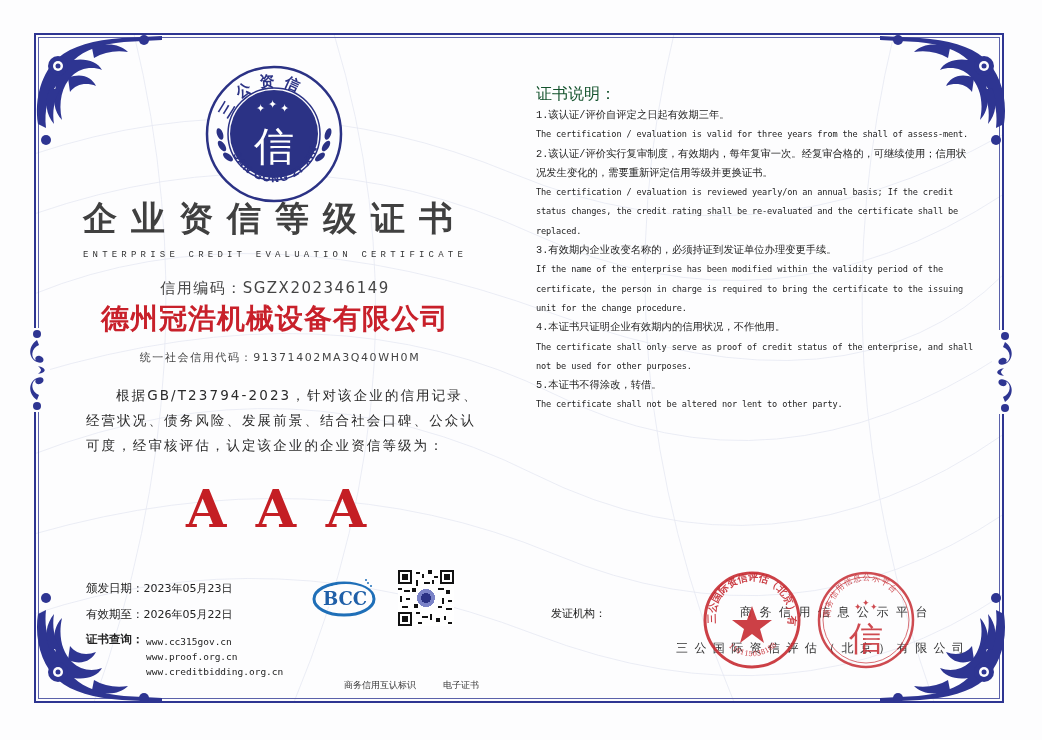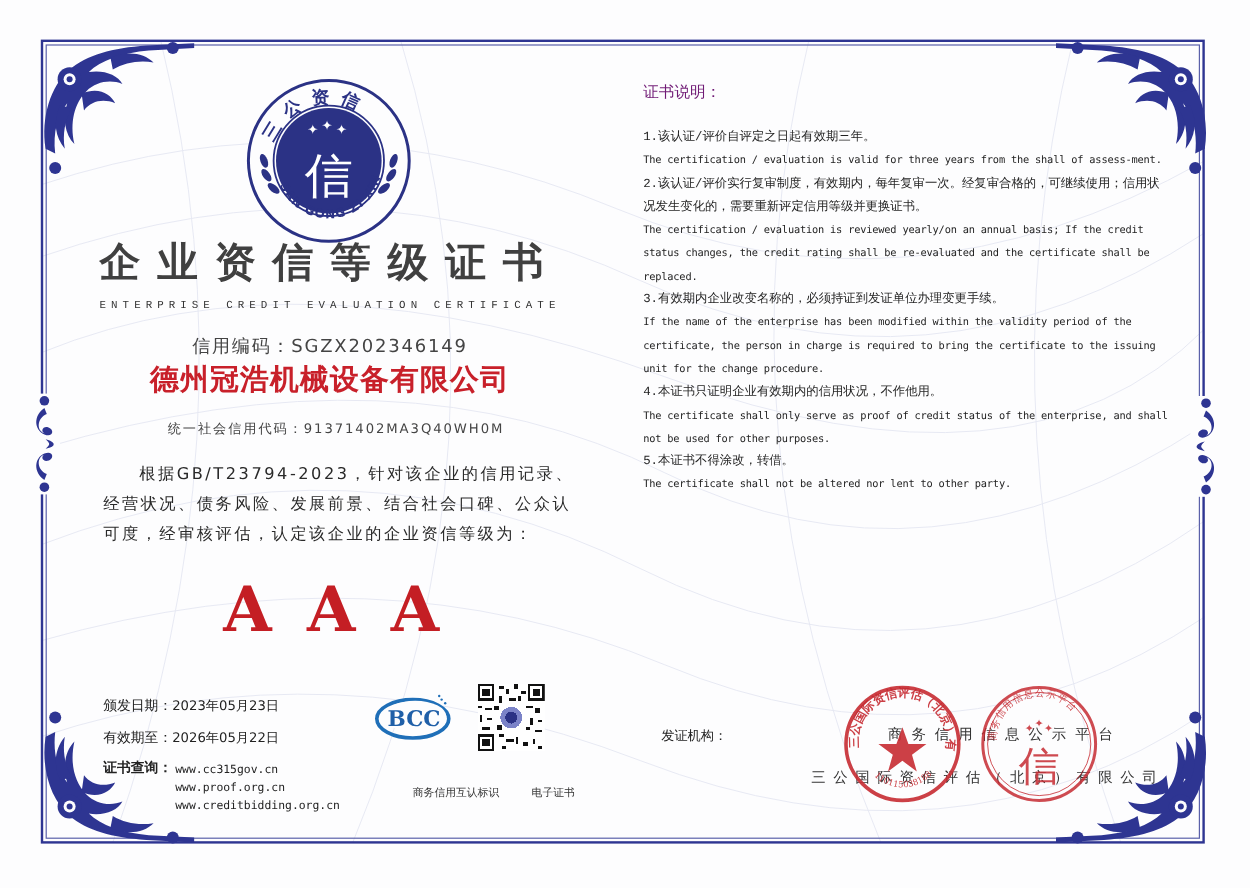--- a/index.html
+++ b/index.html
@@ -27,44 +27,44 @@
 
   
   .logo { position: absolute; left: 204px; top: 64px; width: 140px; height: 140px; }
 
   .title-cn { position: absolute; left: 80px; top: 196px; width: 390px; text-align: center;
     font-family: "DejaVu Serif", serif; font-weight: bold; font-size: 34px; letter-spacing: 14px; color: #404040; }
   .title-en { position: absolute; left: 80px; top: 250px; width: 390px; text-align: center;
     font-family: Liberation Mono, monospace; font-size: 9px; letter-spacing: 4.2px; color: #333; }
 
   .credit-no { position: absolute; left: 100px; top: 279px; width: 350px; text-align: center; font-size: 15px; letter-spacing: 1.5px; color: #444; }
-  .company { position: absolute; left: 80px; top: 300px; width: 390px; text-align: center; font-size: 24px; font-weight: bold; color: #c8202a; letter-spacing: 1px; }
+  .company { position: absolute; left: 80px; top: 300px; width: 390px; text-align: center; font-size: 28px; font-weight: bold; color: #c8202a; letter-spacing: 1px; }
   .uscc { position: absolute; left: 100px; top: 350px; width: 360px; text-align: center; font-size: 11px; letter-spacing: 1.6px; color: #444; }
 
   .para { position: absolute; left: 86px; top: 383px; width: 400px; font-size: 13.5px; line-height: 25px; letter-spacing: 2.1px; color: #2a2a2a; }
   .para .indent { display: inline-block; width: 30px; }
 
   .grade { position: absolute; left: 186px; top: 478px; width: 180px; display: flex; justify-content: space-between;
     font-family: "DejaVu Serif", serif; font-weight: bold; font-size: 52px; color: #c41e24; }
 
   .meta { position: absolute; left: 86px; font-size: 11px; color: #222; }
   .meta .lbl { font-size: 11.5px; }
   .meta.issue { top: 581px; }
   .meta.valid { top: 607px; }
   .meta.query { top: 632px; font-weight: bold; }
   .urls { position: absolute; left: 146px; top: 634px; font-family: "DejaVu Sans Mono", monospace; font-size: 9.5px; line-height: 15px; color: #222; }
 
   .bcc { position: absolute; left: 312px; top: 575px; width: 66px; height: 46px; }
   .qr { position: absolute; left: 398px; top: 570px; width: 56px; height: 56px; }
-  .cap { position: absolute; top: 654px; font-size: 9px; color: #333; padding-left: 36px; }
+  .cap { position: absolute; top: 679px; font-size: 9px; color: #333; padding-left: 36px; }
   .cap.bcc-cap { left: 308px; }
   .cap.qr-cap { left: 407px; }
 
   
-  .notes-title { position: absolute; left: 536px; top: 68px; font-size: 13px; color: #701a75; }
+  .notes-title { position: absolute; left: 536px; top: 84px; font-size: 16px; color: #14532d; }
   .notes { position: absolute; left: 536px; top: 106px; width: 440px; }
   .notes .cn { font-size: 10.3px; line-height: 19.3px; color: #1f1f1f; font-family: Liberation Mono, monospace; }
   .notes .en { font-family: "DejaVu Sans Mono", monospace; font-size: 8.6px; line-height: 19.3px; color: #222; letter-spacing: -0.15px; }
 
   .issuer-lbl { position: absolute; left: 551px; top: 606px; font-size: 11px; color: #222; }
   .issuer1 { position: absolute; left: 740px; top: 604px; font-family: "DejaVu Serif", serif; font-size: 12px; letter-spacing: 7.5px; color: #333; }
   .issuer2 { position: absolute; left: 676px; top: 640px; font-family: "DejaVu Serif", serif; font-size: 12px; letter-spacing: 6.4px; color: #333; }
 
   .seal { position: absolute; }
   .seal.s1 { left: 702px; top: 570px; width: 100px; height: 100px; }

